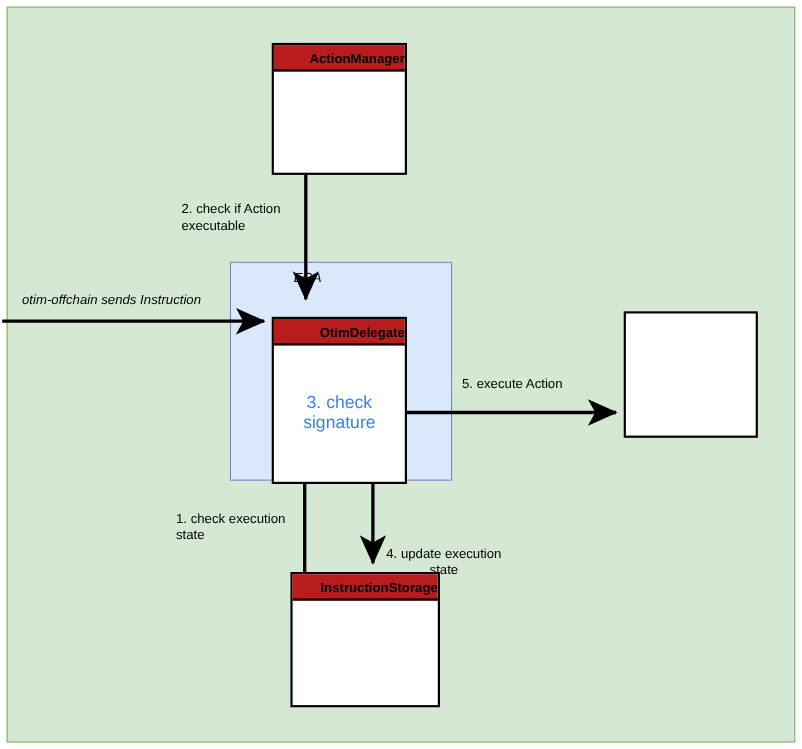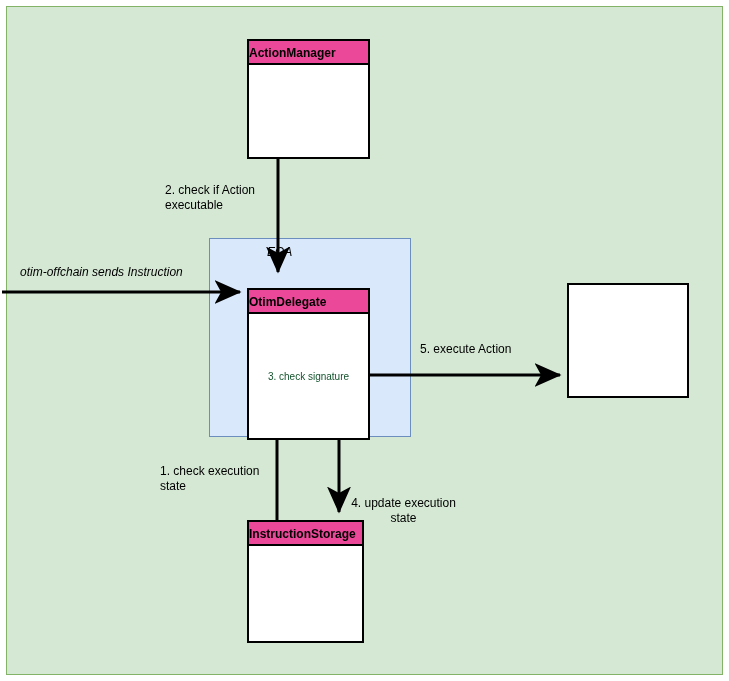--- a/index.html
+++ b/index.html
@@ -57,46 +57,46 @@
     position: absolute;
     background: #ffffff;
     border: 2px solid #000000;
     box-sizing: border-box;
     display: flex;
     flex-direction: column;
   }
   .uml-title {
     height: 24px;
     line-height: 24px;
-    text-align: left;
+    text-align: right;
     font-size: 12px;
     font-weight: bold;
     color: #000000;
     border-bottom: 2px solid #000000;
     box-sizing: border-box;
-    background: #ec4899;
+    background: #b91c1c;
     white-space: nowrap;
     overflow: hidden;
   }
   .uml-body {
     flex: 1;
     display: flex;
     align-items: center;
     justify-content: center;
-    font-size: 10px;
-    color: #14532d;
+    font-size: 16px;
+    color: #3b82f6;
     text-align: center;
     padding: 0 4px;
     box-sizing: border-box;
   }
 
   #box-action-manager      { left: 247px; top: 39px;  width: 123px; height: 120px; }
   #box-otim-delegate       { left: 247px; top: 288px; width: 123px; height: 152px; }
   #box-action              { left: 567px; top: 283px; width: 122px; height: 115px; }
-  #box-instruction-storage { left: 247px; top: 520px; width: 117px; height: 123px; }
+  #box-instruction-storage { left: 264px; top: 520px; width: 136px; height: 123px; }
 
   
   #connectors {
     position: absolute;
     left: 0;
     top: 0;
     width: 729px;
     height: 681px;
     pointer-events: none;
   }

